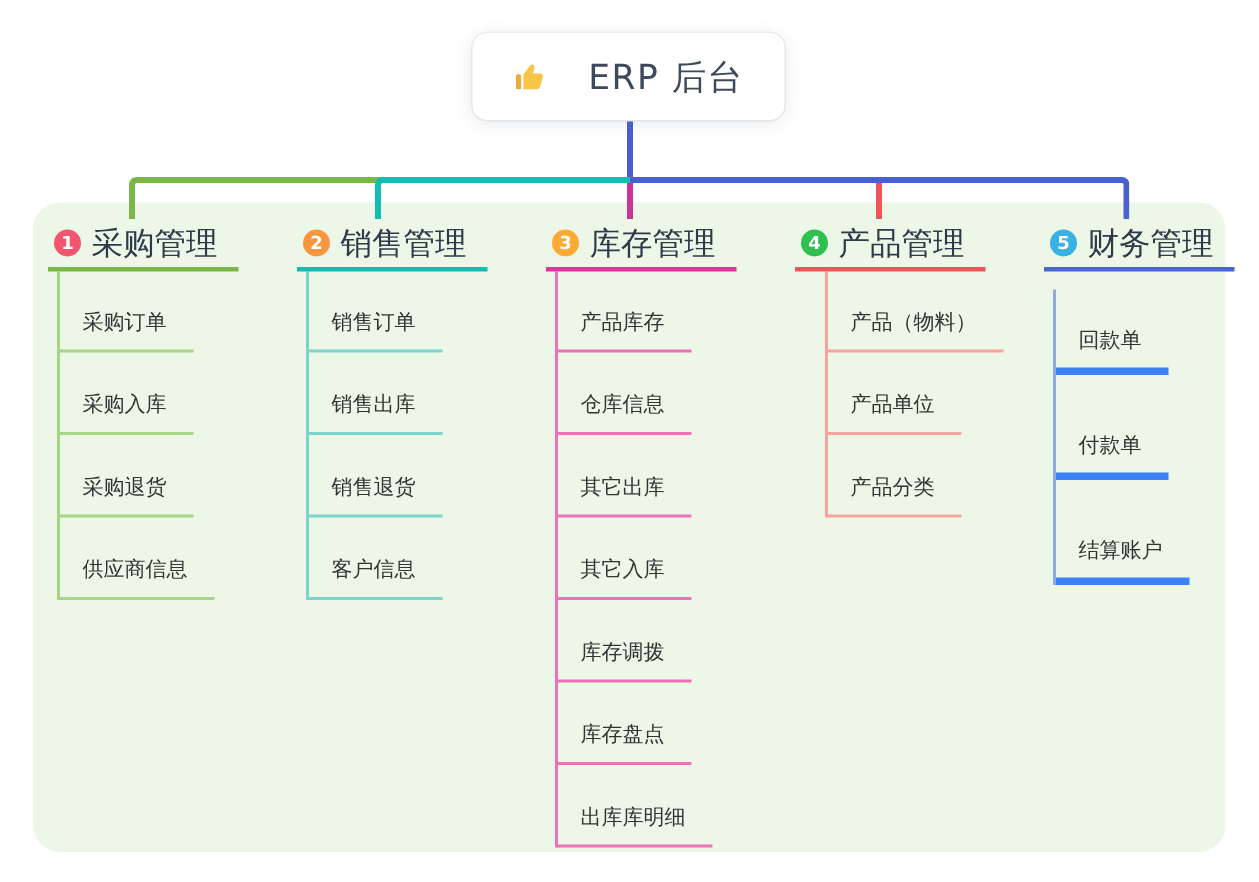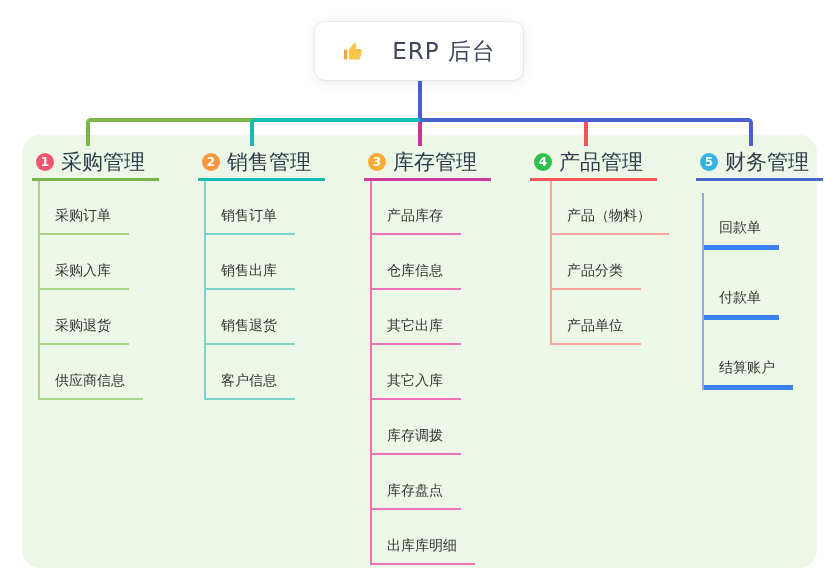--- a/index.html
+++ b/index.html
@@ -137,22 +137,22 @@
     </div>
   </div>
 
   <div class="branch c4">
     <div class="branch-title">
       <span class="badge">4</span>
       <span class="t">产品管理</span>
     </div>
     <div class="branch-items">
       <div class="item">产品（物料）</div>
+      <div class="item">产品单位</div>
       <div class="item">产品分类</div>
-      <div class="item">产品单位</div>
     </div>
   </div>
 
   <div class="branch c5">
     <div class="branch-title">
       <span class="badge">5</span>
       <span class="t">财务管理</span>
     </div>
     <div class="branch-items">
       <div class="item">回款单</div>

